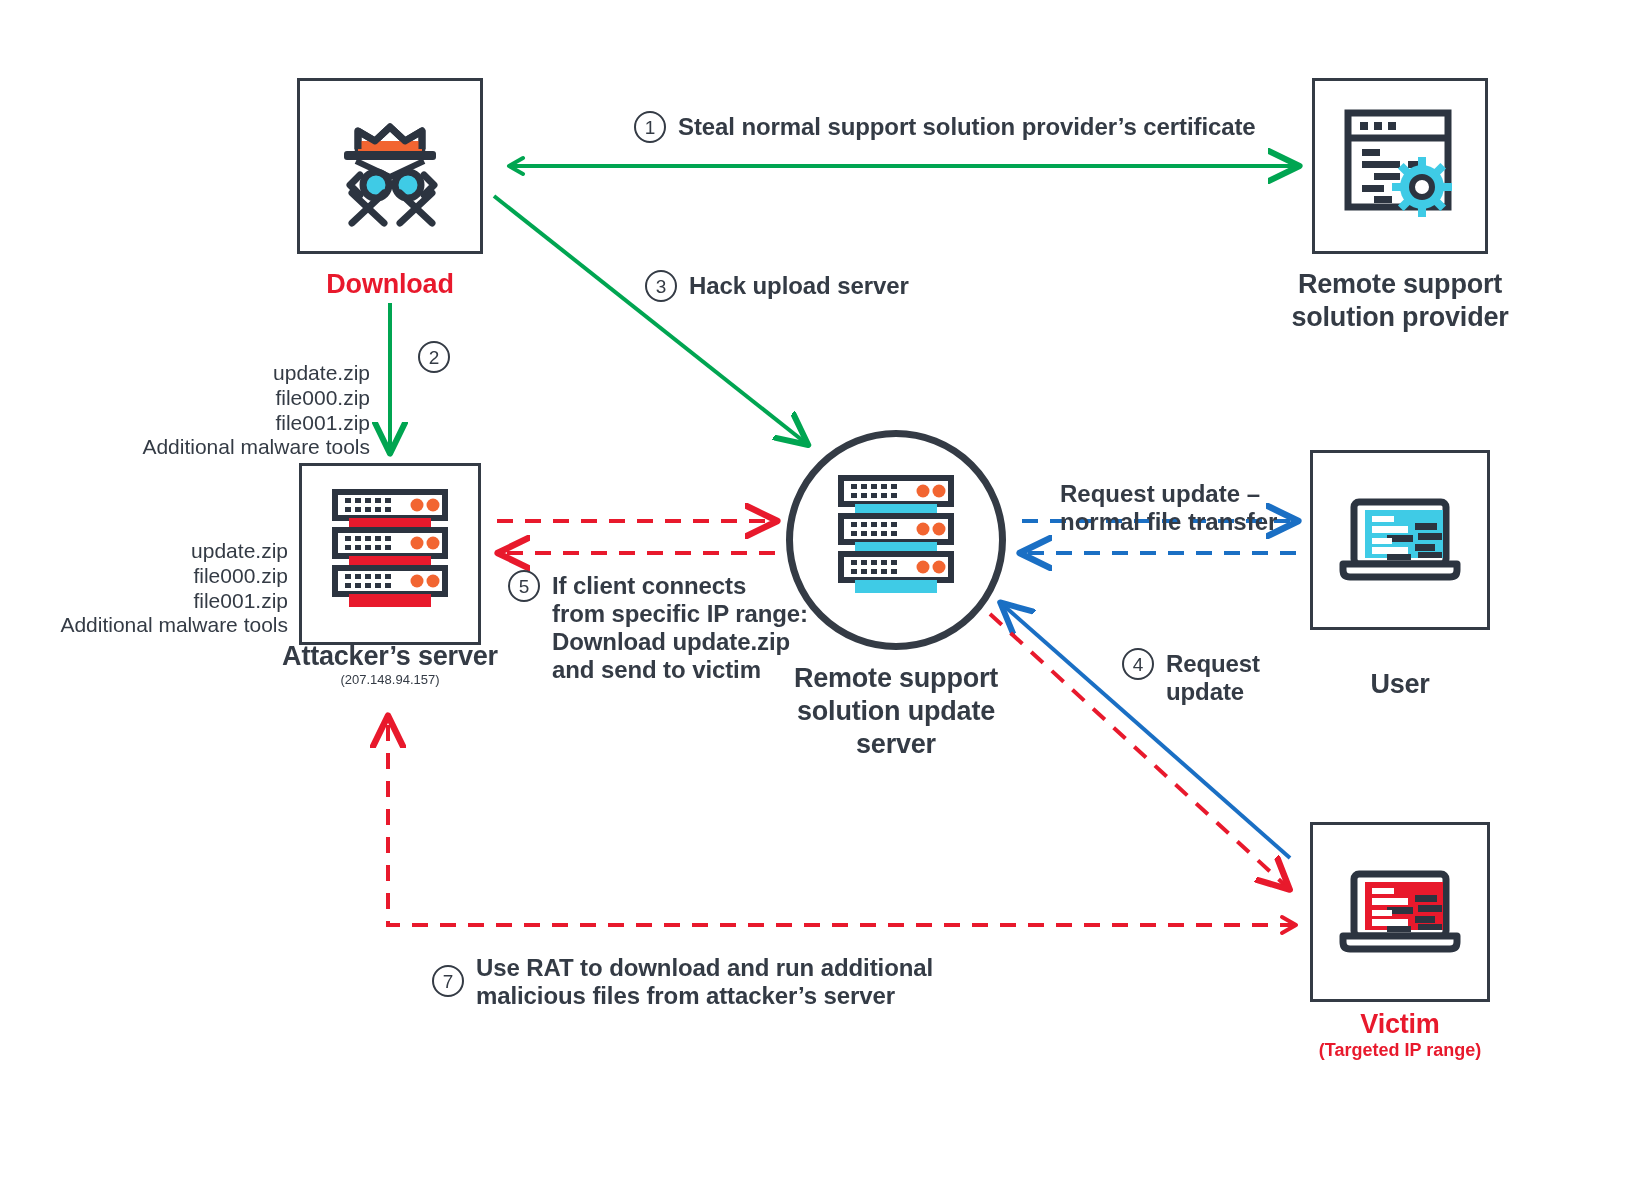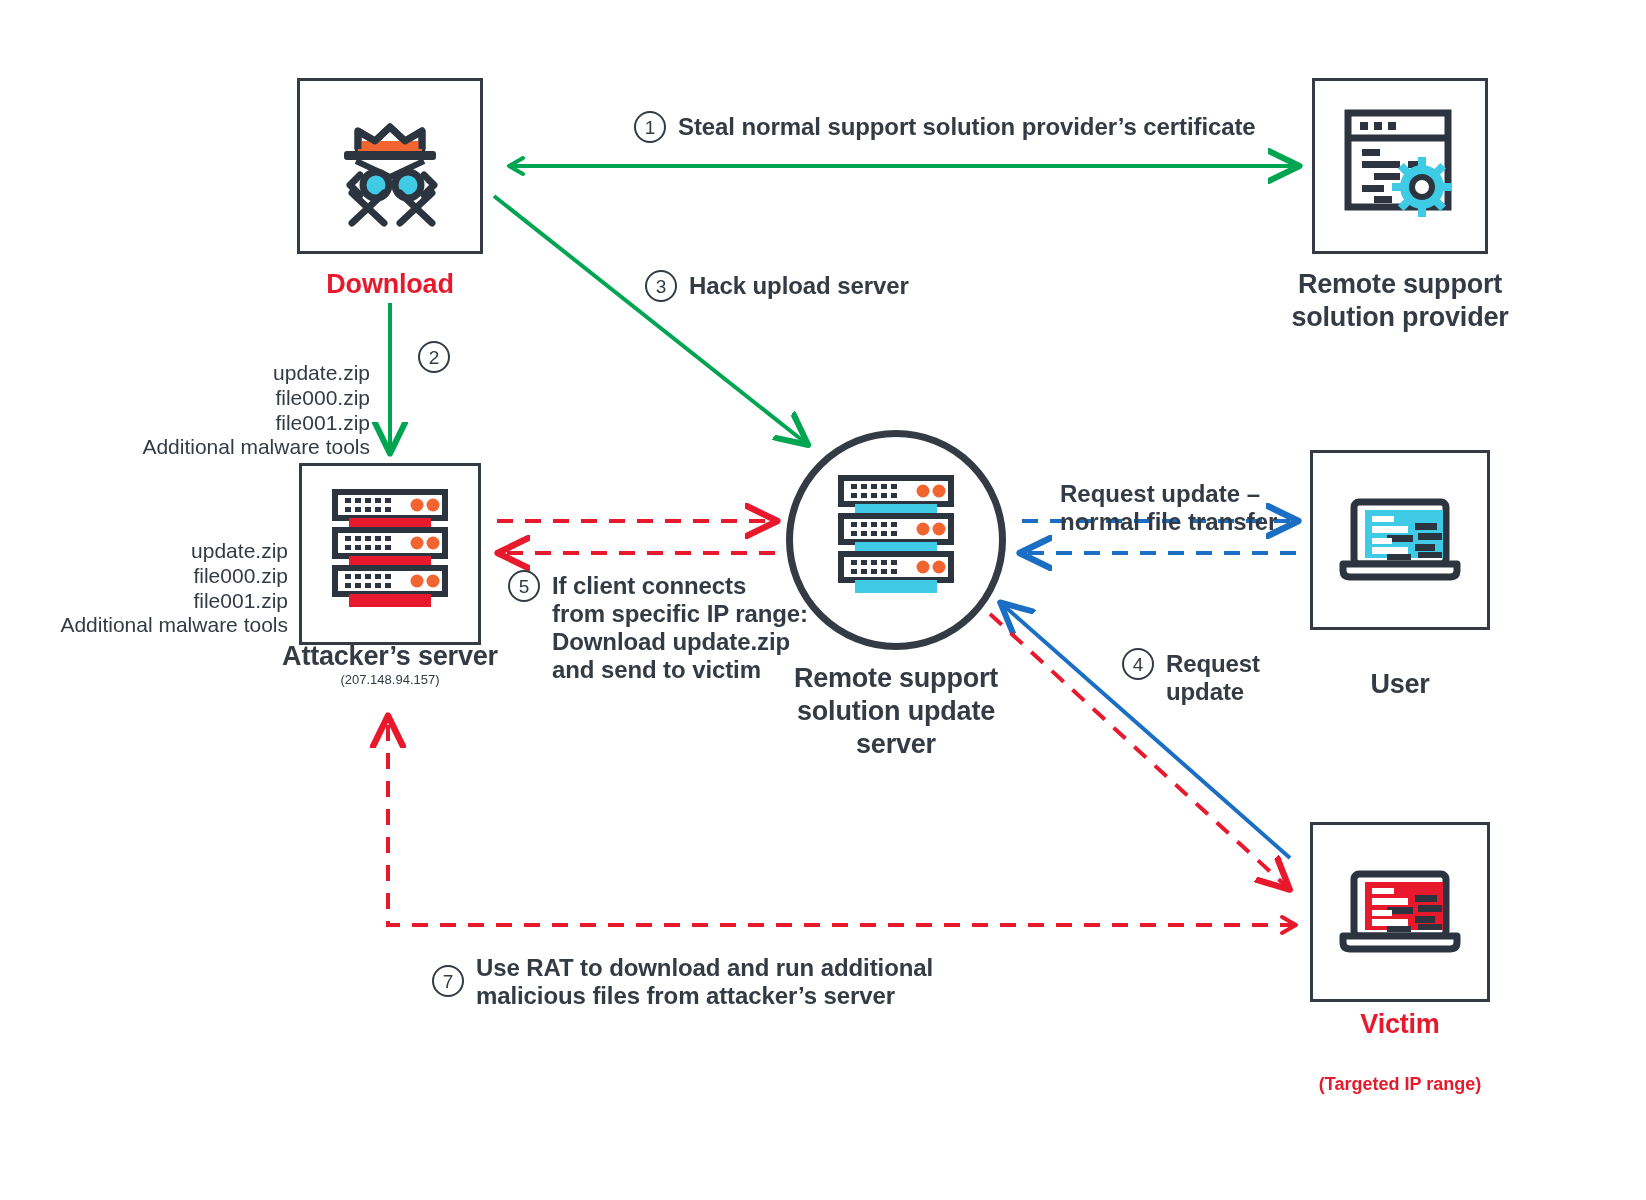--- a/index.html
+++ b/index.html
@@ -392,21 +392,21 @@
       <rect x="83" y="43" width="24" height="7" fill="#2c3440"></rect>
       <rect x="37" y="48" width="20" height="6" fill="#ffffff"></rect>
       <rect x="37" y="57" width="36" height="7" fill="#ffffff"></rect>
       <rect x="80" y="54" width="20" height="7" fill="#2c3440"></rect>
       <rect x="52" y="64" width="24" height="6" fill="#2c3440"></rect>
       <rect x="83" y="62" width="24" height="6" fill="#2c3440"></rect>
       <path d="M8 74 L122 74 L122 80 Q122 87 115 87 L15 87 Q8 87 8 80 Z" fill="#fff" stroke="#2c3440" stroke-width="7" stroke-linejoin="round"></path>
     </svg>
   </div>
   <div class="caption red" style="left:1300px; top:1008px; width:200px;">Victim</div>
-  <div class="sub-caption red" style="left:1280px; top:1040px; width:240px;margin-top:34px;">(Targeted IP range)</div>
+  <div class="sub-caption red" style="left:1280px; top:1040px; width:240px;">(Targeted IP range)</div>
 
   <div class="step" style="left:634px; top:111px;">
     <div class="step-num">1</div>
     <div class="step-text">Steal normal support solution provider’s certificate</div>
   </div>
 
   <div class="step" style="left:418px; top:341px;">
     <div class="step-num">2</div>
   </div>
 

